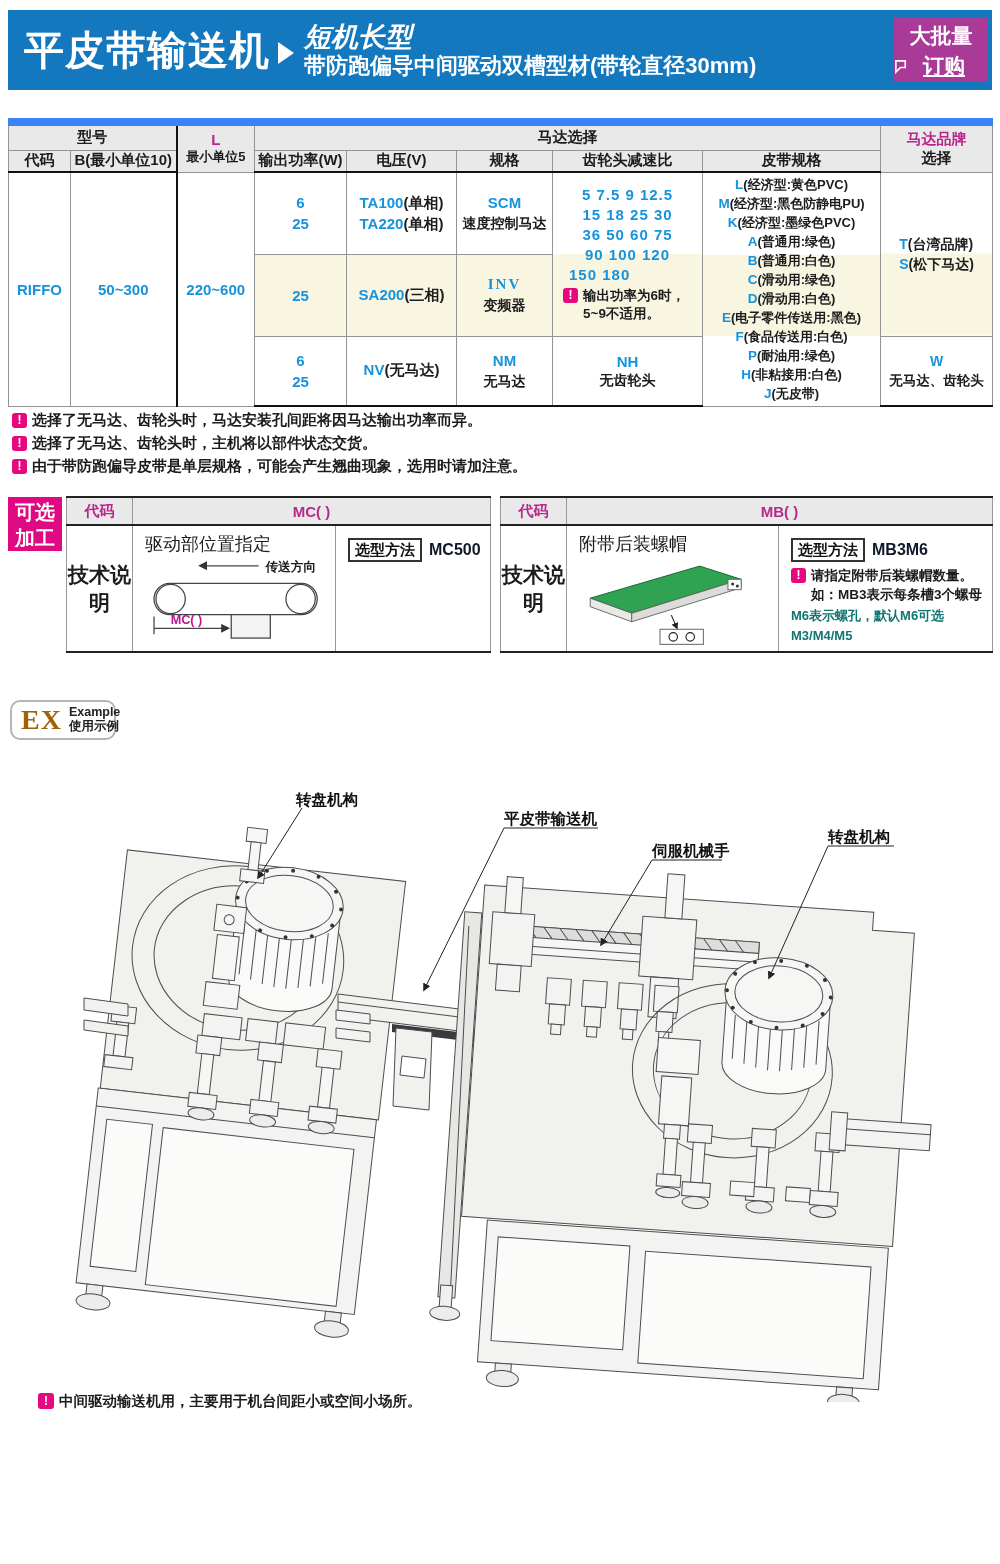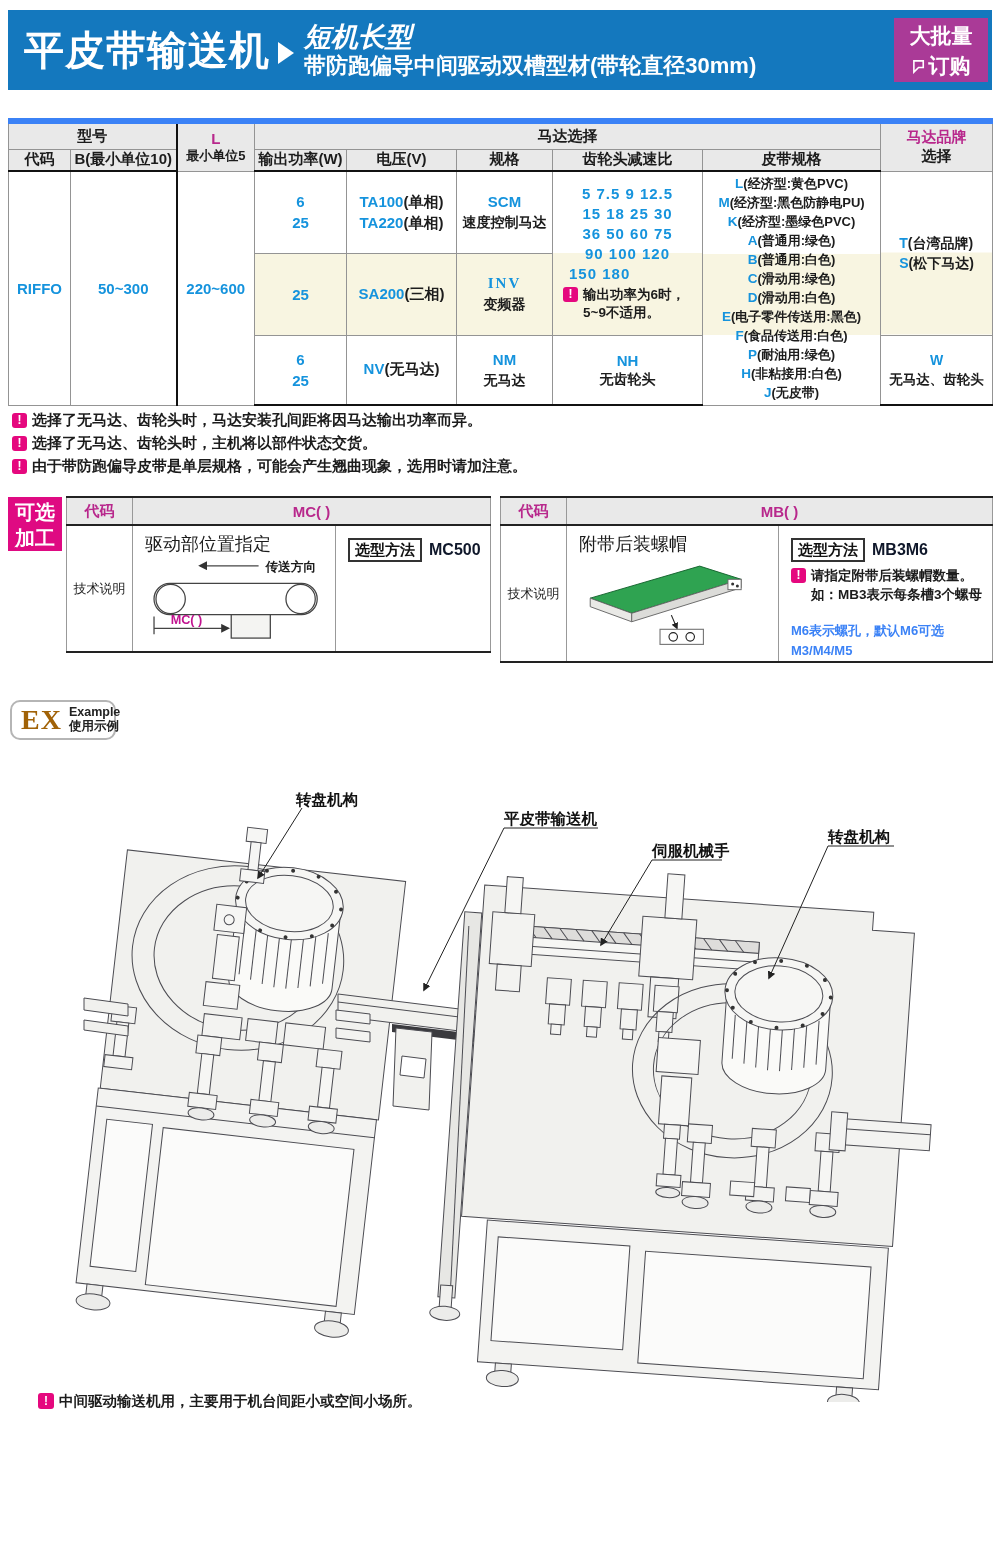--- a/index.html
+++ b/index.html
@@ -5,23 +5,23 @@
   html,body{margin:0;padding:0;background:#fff;}
   body{position:relative;width:1000px;height:1564px;font-family:"Liberation Sans","DejaVu Sans",sans-serif;color:#1c1c1c;overflow:hidden;}
   
   .hdr{position:absolute;left:8px;top:10px;width:984px;height:80px;background:#1478be;display:flex;align-items:center;}
   .hdr-title{color:#fff;font-size:40px;font-weight:bold;margin-left:16px;letter-spacing:1px;white-space:nowrap;}
   .hdr-arrow{width:0;height:0;border-left:16px solid #fff;border-top:11px solid transparent;border-bottom:11px solid transparent;margin:6px 10px 0 8px;}
   .hdr-right{display:flex;flex-direction:column;color:#fff;line-height:1.15;}
   .hdr-type{font-size:27px;font-weight:bold;font-style:italic;}
   .hdr-sub{font-size:22px;font-weight:bold;}
   .badge{position:absolute;right:4px;top:8px;width:94px;height:64px;background:#aa3a97;color:#fff;font-weight:bold;font-size:21px;text-align:center;line-height:1.45;padding-top:3px;box-sizing:border-box;}
-  .badge .row2{display:flex;align-items:center;justify-content:center;gap:2px;}
+  .badge .row2{display:flex;align-items:center;gap:14px;text-decoration:underline;}
   
-  table.main{position:absolute;left:8px;top:118px;width:984px;border-collapse:collapse;table-layout:fixed;border-top:6px solid #3b82f6;}
+  table.main{position:absolute;left:8px;top:118px;width:984px;border-collapse:collapse;table-layout:fixed;border-top:8px solid #3b82f6;}
   table.main th,table.main td{border:1px solid #949494;text-align:center;vertical-align:middle;padding:0;}
   table.main th{background:#e9e9e9;font-size:15px;font-weight:bold;color:#1c1c1c;}
   tr.hr1{height:28px;} tr.hr2{height:22px;}
   tr.hr2 th{border-bottom:2px solid #111;}
   tr.br1{height:82px;} tr.br2{height:82px;} tr.br3{height:70px;}
   tr.br3 td{border-bottom:2px solid #111;}
   .l-col{border-left:2px solid #111 !important;}
   .mag{color:#b8288c;font-weight:bold;}
   .blue{color:#1593dd;font-weight:bold;}
   .blk-s{color:#1c1c1c;font-size:13px;font-weight:bold;}
@@ -41,31 +41,31 @@
   .nicon{display:inline-block;min-width:15px;height:15px;background:#e5087e;color:#fff;border-radius:3px;text-align:center;font-size:12px;line-height:15px;font-weight:bold;margin-right:5px;vertical-align:1px;}
   
   .notes{position:absolute;left:12px;top:408px;font-size:15px;font-weight:bold;line-height:23px;}
   .notes .nrow{white-space:nowrap;}
   
   .opt-badge{position:absolute;left:8px;top:497px;width:54px;height:54px;background:#df0a82;color:#fff;font-size:20px;font-weight:bold;text-align:center;line-height:1.32;padding-top:2px;box-sizing:border-box;}
   table.opt{position:absolute;border-collapse:collapse;table-layout:fixed;border-top:2px solid #222;}
   table.opt th,table.opt td{border:1px solid #999;padding:0;}
   table.opt th{background:#e9e9e9;height:26px;font-size:15px;border-bottom:2px solid #222;}
   table.opt td{height:113px;border-bottom:2px solid #222;background:#fff;vertical-align:middle;text-align:center;}
-  table.opt .tech{font-size:13px;font-weight:normal;}
+  table.opt .tech{font-size:21px;font-weight:bold;}
   .mc-tbl{left:66px;top:496px;width:424px;}
   .mb-tbl{left:500px;top:496px;width:492px;}
   .dg-cell{vertical-align:top !important;text-align:left !important;padding:4px 6px 0 10px !important;}
   .dg-title{font-size:18px;font-weight:normal;margin:2px 0 0 2px;}
   .method-cell{vertical-align:top !important;text-align:left !important;padding:12px 0 0 12px !important;}
   .mbox{display:inline-block;border:2px solid #333;padding:0 5px;font-weight:bold;font-size:15px;line-height:20px;color:#111;background:#fff;}
   .mval{color:#0f172a;font-weight:bold;font-size:16px;margin-left:7px;}
   .mb-note{font-size:13.5px;font-weight:bold;line-height:19px;margin-top:4px;}
   .mb-note2{font-size:13.5px;font-weight:bold;line-height:19px;padding-left:20px;}
-  .mb-note3{font-size:13px;font-weight:bold;line-height:20px;color:#3b82f6;margin-top:17px;}
+  .mb-note3{font-size:13px;font-weight:bold;line-height:20px;color:#0f766e;margin-top:2px;}
   
   .ex-badge{position:absolute;left:10px;top:700px;width:106px;height:40px;border:2px solid #b5b5b5;border-radius:10px;display:flex;align-items:center;gap:7px;padding:0 9px;box-sizing:border-box;background:#fff;}
   .ex-big{font-family:"Liberation Serif","DejaVu Serif",serif;font-size:28px;font-weight:bold;color:#a16207;letter-spacing:1px;text-align:center;}
   .ex-col{display:flex;flex-direction:column;line-height:1.1;}
   .ex-en{font-size:12.5px;font-weight:bold;color:#222;}
   .ex-cn{font-size:12.5px;font-weight:bold;color:#222;}
   
   .diagram{position:absolute;left:0;top:772px;width:1000px;height:630px;}
   .foot-note{position:absolute;left:38px;top:1392px;font-size:14.5px;font-weight:bold;white-space:nowrap;}
   svg text{font-family:"Liberation Sans","DejaVu Sans",sans-serif;}

